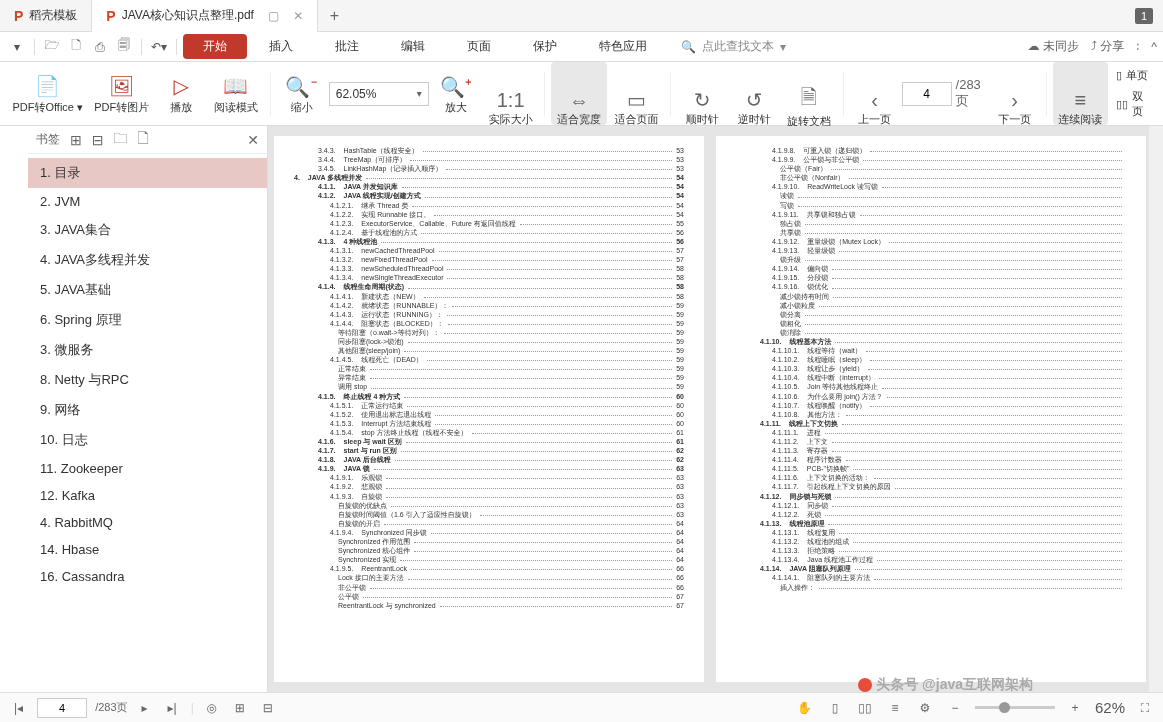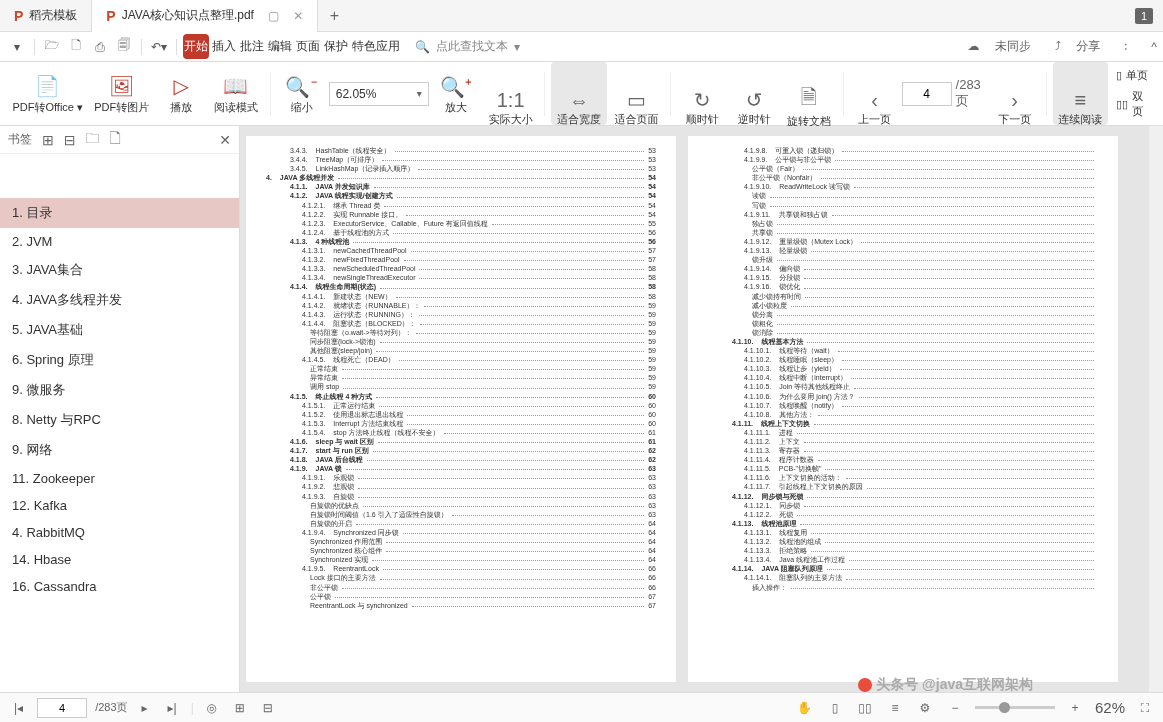--- a/index.html
+++ b/index.html
@@ -9,47 +9,47 @@
 .tab { height: 32px; display: flex; align-items: center; padding: 0 14px; gap: 6px; border-right: 1px solid #ddd; cursor: pointer; }
 .tab.active { background: #fff; }
 .tab .p-icon { color: #d14424; font-weight: bold; font-size: 14px; }
 .tab-close, .tab-max { color: #999; font-size: 12px; margin-left: 8px; }
 .tab-add { width: 32px; text-align: center; color: #666; font-size: 16px; cursor: pointer; }
 .title-right { margin-left: auto; margin-right: 10px; background: #666; color: #fff; padding: 2px 6px; font-size: 11px; border-radius: 2px; }
 
 .menu-bar { height: 30px; border-bottom: 1px solid #ddd; display: flex; align-items: center; padding: 0 6px; gap: 2px; }
 .menu-bar .ico { width: 22px; height: 22px; display: flex; align-items: center; justify-content: center; color: #555; cursor: pointer; border-radius: 3px; }
 .menu-bar .sep { width: 1px; height: 16px; background: #ddd; margin: 0 4px; }
-.menu-item { padding: 4px 1px; cursor: pointer; color: #333; }
+.menu-item { padding: 4px 20px; cursor: pointer; color: #333; }
 .menu-item.start { background: #c0392b; color: #fff; border-radius: 4px; }
 .search-area { display: flex; align-items: center; gap: 6px; margin-left: 12px; color: #888; }
 .menu-right { margin-left: auto; display: flex; align-items: center; gap: 12px; color: #666; }
-.menu-right span { cursor: pointer; margin-left: 12px; }
+.menu-right span { cursor: pointer; }
 
 .toolbar { height: 64px; border-bottom: 1px solid #ddd; display: flex; align-items: center; padding: 0 8px; gap: 2px; }
 .tool-group { display: flex; flex-direction: column; align-items: center; justify-content: center; height: 100%; padding: 0 8px; cursor: pointer; min-width: 50px; }
 .tool-group .tool-ico { height: 28px; display: flex; align-items: center; justify-content: center; color: #c0392b; font-size: 20px; }
 .tool-group .tool-ico.gray { color: #666; margin-top: 28px; }
 .tool-group .tool-label { font-size: 11px; color: #333; white-space: nowrap; }
 .tool-sep { width: 1px; height: 44px; background: #eee; margin: 0 4px; }
 .zoom-box { height: 24px; width: 110px; border: 1px solid #ccc; display: flex; align-items: center; padding: 8px 6px; font-size: 12px; }
 .zoom-box::after { content: "▾"; margin-left: auto; color: #666; font-size: 10px; }
 .page-input { width: 50px; height: 24px; border: 1px solid #ccc; text-align: center; font-size: 12px; }
 .tool-active { background: #e8e8e8; border-radius: 4px; }
 .tool-dual { display: flex; flex-direction: column; gap: 2px; }
 .tool-dual .row { display: flex; align-items: center; gap: 4px; padding: 2px 6px; font-size: 11px; cursor: pointer; }
 
-.main { display: flex; height: 566px; }
+.main { display: flex; height: 566px; padding-left: 28px; }
 .sidebar { width: 240px; border-right: 1px solid #ddd; display: flex; flex-direction: column; }
 .sidebar-header { height: 28px; display: flex; align-items: center; padding: 0 8px; gap: 10px; color: #666; border-bottom: 1px solid #eee; }
 .sidebar-header .sico { cursor: pointer; font-size: 14px; }
 .sidebar-header .close { margin-left: auto; font-size: 14px; cursor: pointer; }
 .toc-list { flex: 1; overflow-y: auto; padding: 4px 0; }
 .toc-item { padding: 6px 12px; cursor: pointer; font-size: 13px; color: #333; }
-.toc-item.selected { background: #e8c8c4; margin-top: 40px; }
+.toc-item.selected { background: #e8c8c4; }
 
 .doc-area { flex: 1; background: #e5e5e5; display: flex; position: relative; overflow: hidden; }
 .page { background: #fff; margin: 10px 6px; overflow: hidden; position: relative; font-size: 7px; line-height: 1.3; padding: 10px 20px; }
 .page-left { width: 430px; }
 .page-right { width: 430px; }
 .page .toc-line { display: flex; white-space: nowrap; overflow: hidden; }
 .page .toc-line .num { flex-shrink: 0; margin-right: 8px; }
 .page .toc-line .txt { flex-shrink: 0; }
 .page .toc-line .dots { flex: 1; border-bottom: 1px dotted #999; margin: 0 4px 3px; min-width: 0; }
 .page .toc-line .pg { flex-shrink: 0; }
@@ -212,23 +212,24 @@
       <span class="sico">🗋</span>
       <span class="close">✕</span>
     </div>
     <div class="toc-list" id="toc-list">
         <div class="toc-item selected">1. 目录</div>
         <div class="toc-item">2. JVM</div>
         <div class="toc-item">3. JAVA集合</div>
         <div class="toc-item">4. JAVA多线程并发</div>
         <div class="toc-item">5. JAVA基础</div>
         <div class="toc-item">6. Spring 原理</div>
-        <div class="toc-item">9. 微服务</div>
+        <div class="toc-item">3. 微服务</div>
         <div class="toc-item">8. Netty 与RPC</div>
         <div class="toc-item">9. 网络</div>
+        <div class="toc-item">10. 日志</div>
         <div class="toc-item">11. Zookeeper</div>
         <div class="toc-item">12. Kafka</div>
         <div class="toc-item">4. RabbitMQ</div>
         <div class="toc-item">14. Hbase</div>
         <div class="toc-item">16. Cassandra</div>
       </div>
   </div>
 
   <div class="doc-area">
     <div class="page page-left" id="page-left">

